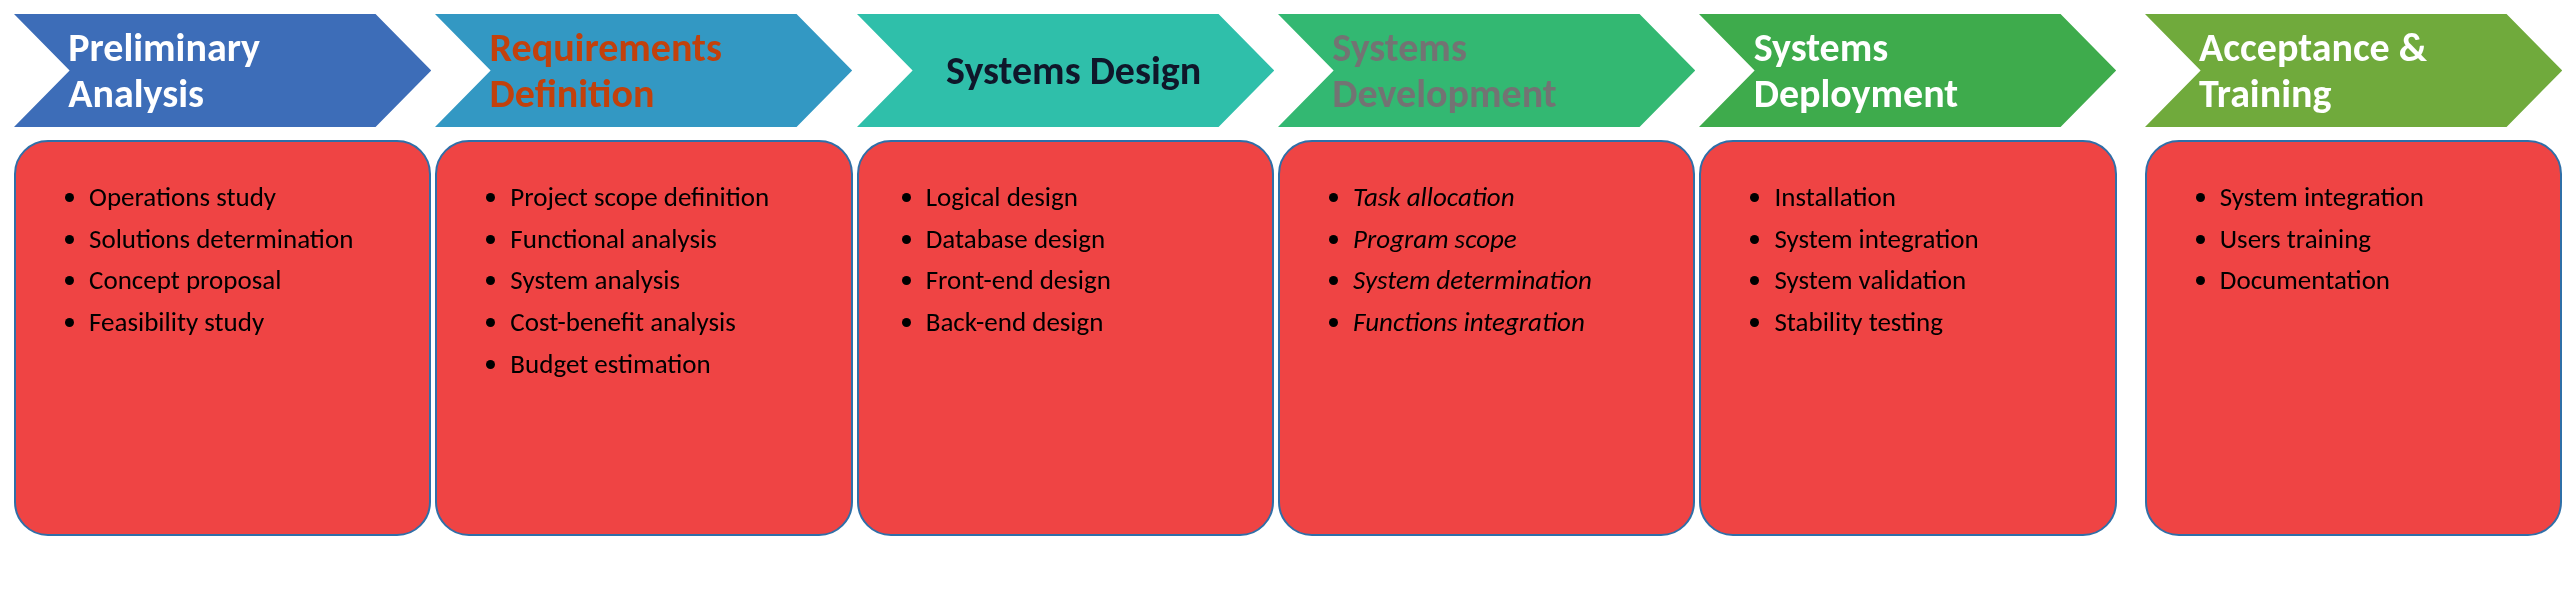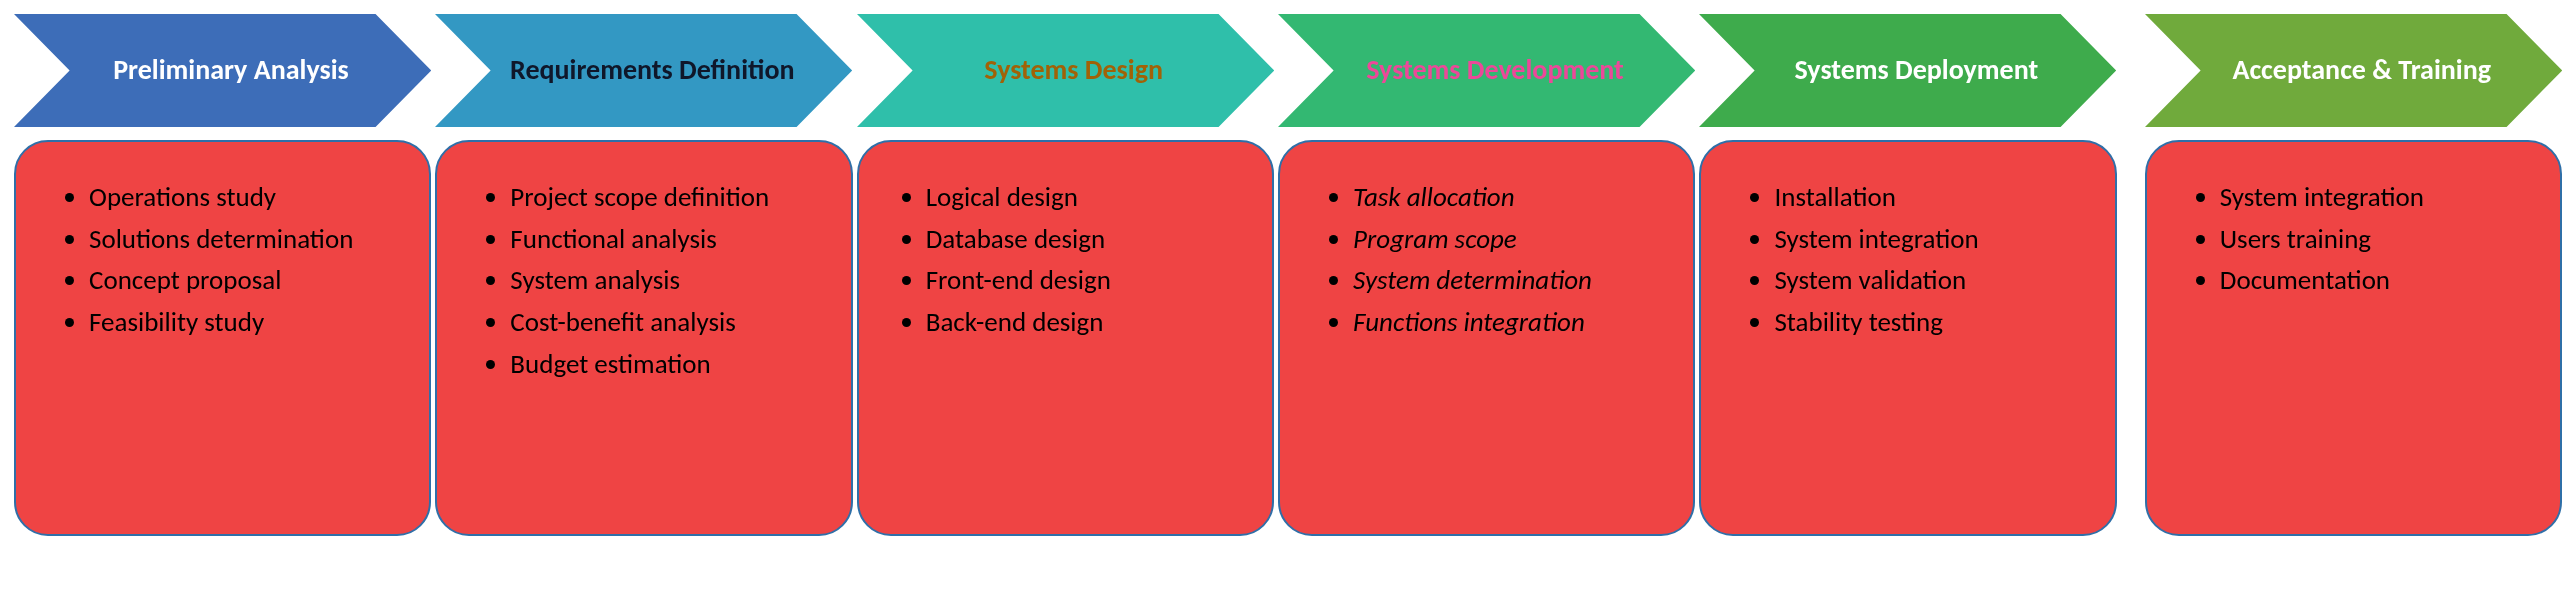--- a/index.html
+++ b/index.html
@@ -35,23 +35,23 @@
   }
   .arrow-label {
     position: absolute;
     top: 0;
     left: 12%;
     right: 8%;
     bottom: 0;
     display: flex;
     align-items: center;
     justify-content: center;
-    text-align: right;
+    text-align: left;
     font-weight: 700;
-    font-size: 28px;
+    font-size: 40px;
     line-height: 1.15;
     padding: 0 4.2px;
   }
   .detail-box {
     border: 2.8px solid #2f6fa8;
     border-radius: 34px;
     padding: 35px 25.4px 35px 42px;
     min-height: 396px;
     background: #ef4444;
   }
@@ -86,56 +86,56 @@
           <li>Feasibility study</li>
         </ul>
     </div>
   </div>
 
   <div class="stage">
     <div class="arrow-header">
       <svg class="arrow-svg" viewBox="0 0 600 160" preserveAspectRatio="none">
         <polygon class="arrow-poly" points="0,0 520,0 600,80 520,160 0,160 80,80" fill="#3398c3"></polygon>
       </svg>
-      <div class="arrow-label" style="color: #0f172a;">Requirements Definition</div>
+      <div class="arrow-label" style="color: #c2410c;">Requirements Definition</div>
     </div>
     <div class="detail-box" style="border-color: rgb(47, 111, 168);">
       <ul>
           <li>Project scope definition</li>
           <li>Functional analysis</li>
           <li>System analysis</li>
           <li>Cost-benefit analysis</li>
           <li>Budget estimation</li>
         </ul>
     </div>
   </div>
 
   <div class="stage">
     <div class="arrow-header">
       <svg class="arrow-svg" viewBox="0 0 600 160" preserveAspectRatio="none">
         <polygon class="arrow-poly" points="0,0 520,0 600,80 520,160 0,160 80,80" fill="#2fbfaa"></polygon>
       </svg>
-      <div class="arrow-label" style="color: #a16207;">Systems Design</div>
+      <div class="arrow-label" style="color: #0f172a;">Systems Design</div>
     </div>
     <div class="detail-box" style="border-color: rgb(47, 111, 168); padding-left: 36px;">
       <ul>
           <li>Logical design</li>
           <li>Database design</li>
           <li>Front-end design</li>
           <li>Back-end design</li>
         </ul>
     </div>
   </div>
 
   <div class="stage">
     <div class="arrow-header">
       <svg class="arrow-svg" viewBox="0 0 600 160" preserveAspectRatio="none">
         <polygon class="arrow-poly" points="0,0 520,0 600,80 520,160 0,160 80,80" fill="#33b872"></polygon>
       </svg>
-      <div class="arrow-label" style="color: #ec4899;">Systems Development</div>
+      <div class="arrow-label" style="color: #737373;">Systems Development</div>
     </div>
     <div class="detail-box" style="border-color: rgb(47, 111, 168); font-style: italic;">
       <ul>
           <li>Task allocation</li>
           <li>Program scope</li>
           <li>System determination</li>
           <li>Functions integration</li>
         </ul>
     </div>
   </div>

